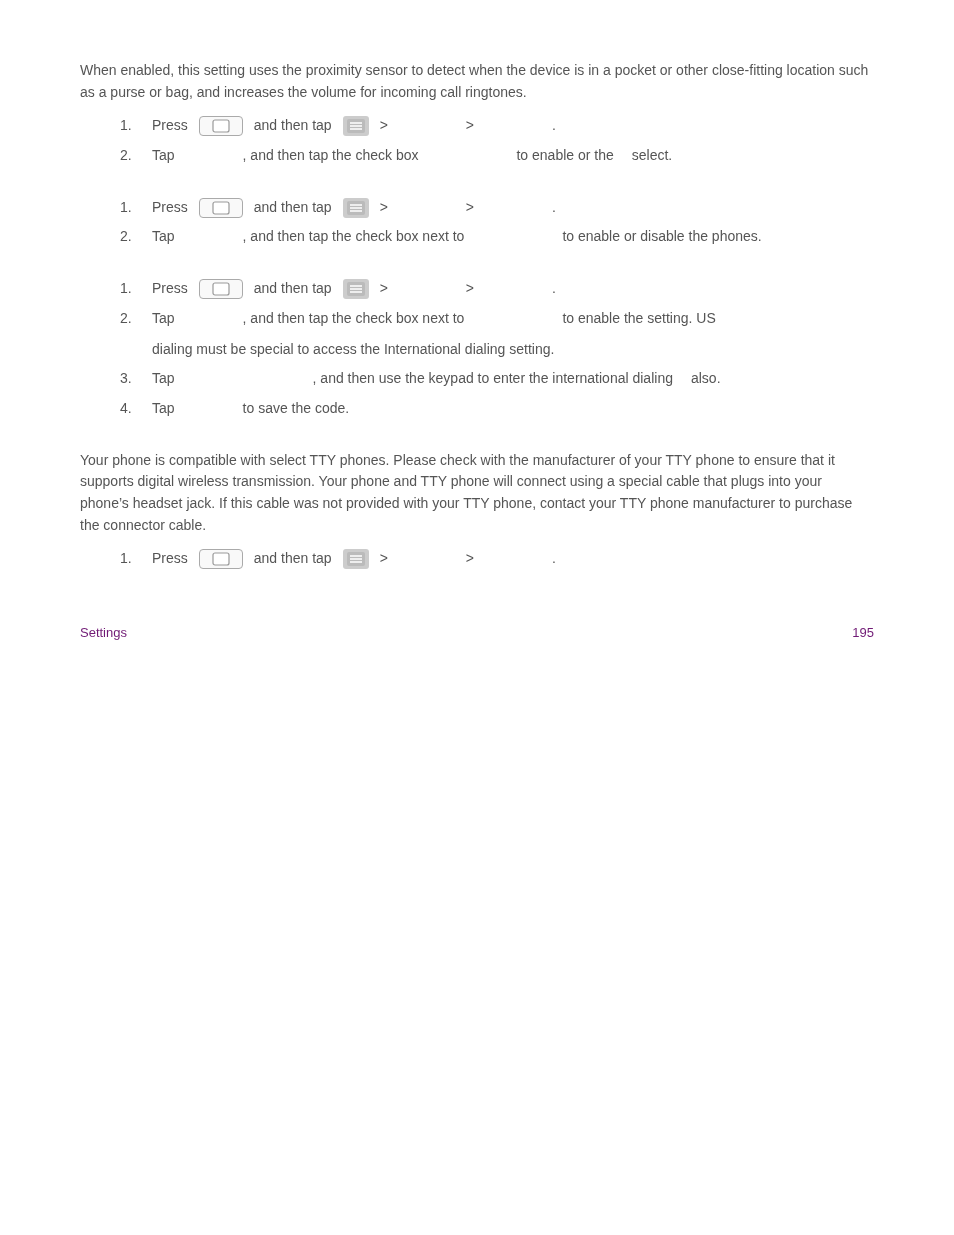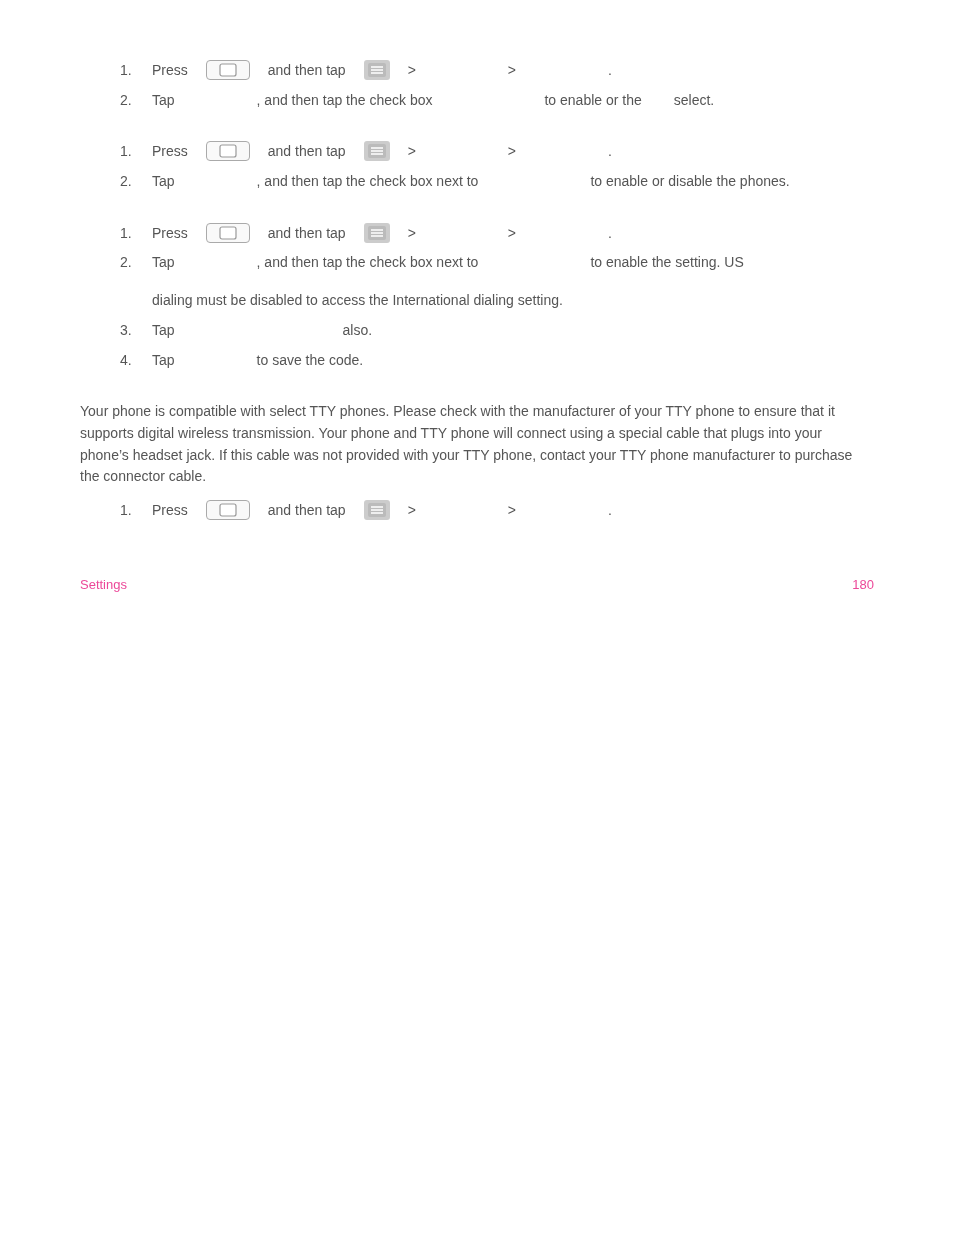--- a/index.html
+++ b/index.html
@@ -40,22 +40,23 @@
     }
     .step-num {
       min-width: 24px;
       font-size: 14px;
       color: #555;
       margin-right: 8px;
       flex-shrink: 0;
     }
     .step-content {
       display: flex;
+      align-items: center;
       flex-wrap: wrap;
-      gap: 16px;
+      gap: 9px;
       line-height: 1.55;
     }
     
     .phone-icon {
       display: inline-flex;
       align-items: center;
       justify-content: center;
       border: 1.5px solid #aaa;
       border-radius: 4px;
       width: 44px;
@@ -85,30 +86,31 @@
     }
     .footer {
       position: absolute;
       bottom: 40px;
       left: 80px;
       right: 80px;
       display: flex;
       justify-content: space-between;
       align-items: center;
       font-size: 13px;
-      color: #ec4899;
+      color: #701a75;
       gap: 16px;
     }
   </style>
 </head>
 <body>
 
 <div class="page">
 
   <div class="section">
+    <p>When enabled, this setting uses the proximity sensor to detect when the device is in a pocket or other close-fitting location such as a purse or bag, and increases the volume for incoming call ringtones.</p>
     <ol class="steps">
       <li>
         <span class="step-num">1.</span>
         <span class="step-content">
           <span>Press</span>
           <span class="phone-icon">
             <svg viewBox="0 0 18 14" fill="none">
               <rect x="1" y="1" width="16" height="12" rx="2" stroke="#999" stroke-width="1.2" fill="white"></rect>
             </svg>
           </span>
@@ -212,28 +214,29 @@
       </li>
       <li style="align-items:flex-start;">
         <span class="step-num">2.</span>
         <span class="step-content">
           <span>Tap</span>
           <span style="display:inline-block;width:50px;"></span>
           <span>, and then tap the check box next to</span>
           <span style="display:inline-block;width:80px;"></span>
           <span>to enable the setting. US</span>
           <br>
-          <span>dialing must be disabled to access the International dialing setting.</span>
+          <span>dialing must be special to access the International dialing setting.</span>
         </span>
       </li>
       <li style="align-items:flex-start;">
         <span class="step-num">3.</span>
         <span class="step-content">
           <span>Tap</span>
           <span style="display:inline-block;width:120px;"></span>
+          <span>, and then use the keypad to enter the international dialing</span>
           <br>
           <span>also.</span>
         </span>
       </li>
       <li>
         <span class="step-num">4.</span>
         <span class="step-content">
           <span>Tap</span>
           <span style="display:inline-block;width:50px;"></span>
           <span>to save the code.</span>
@@ -268,15 +271,15 @@
           <span>&gt;</span>
           <span style="display:inline-block;width:60px;"></span>
           <span>.</span>
         </span>
       </li>
     </ol>
   </div>
 
   <div class="footer">
     <span>Settings</span>
-    <span>180</span>
+    <span>195</span>
   </div>
 </div>
 
 </body></html>

